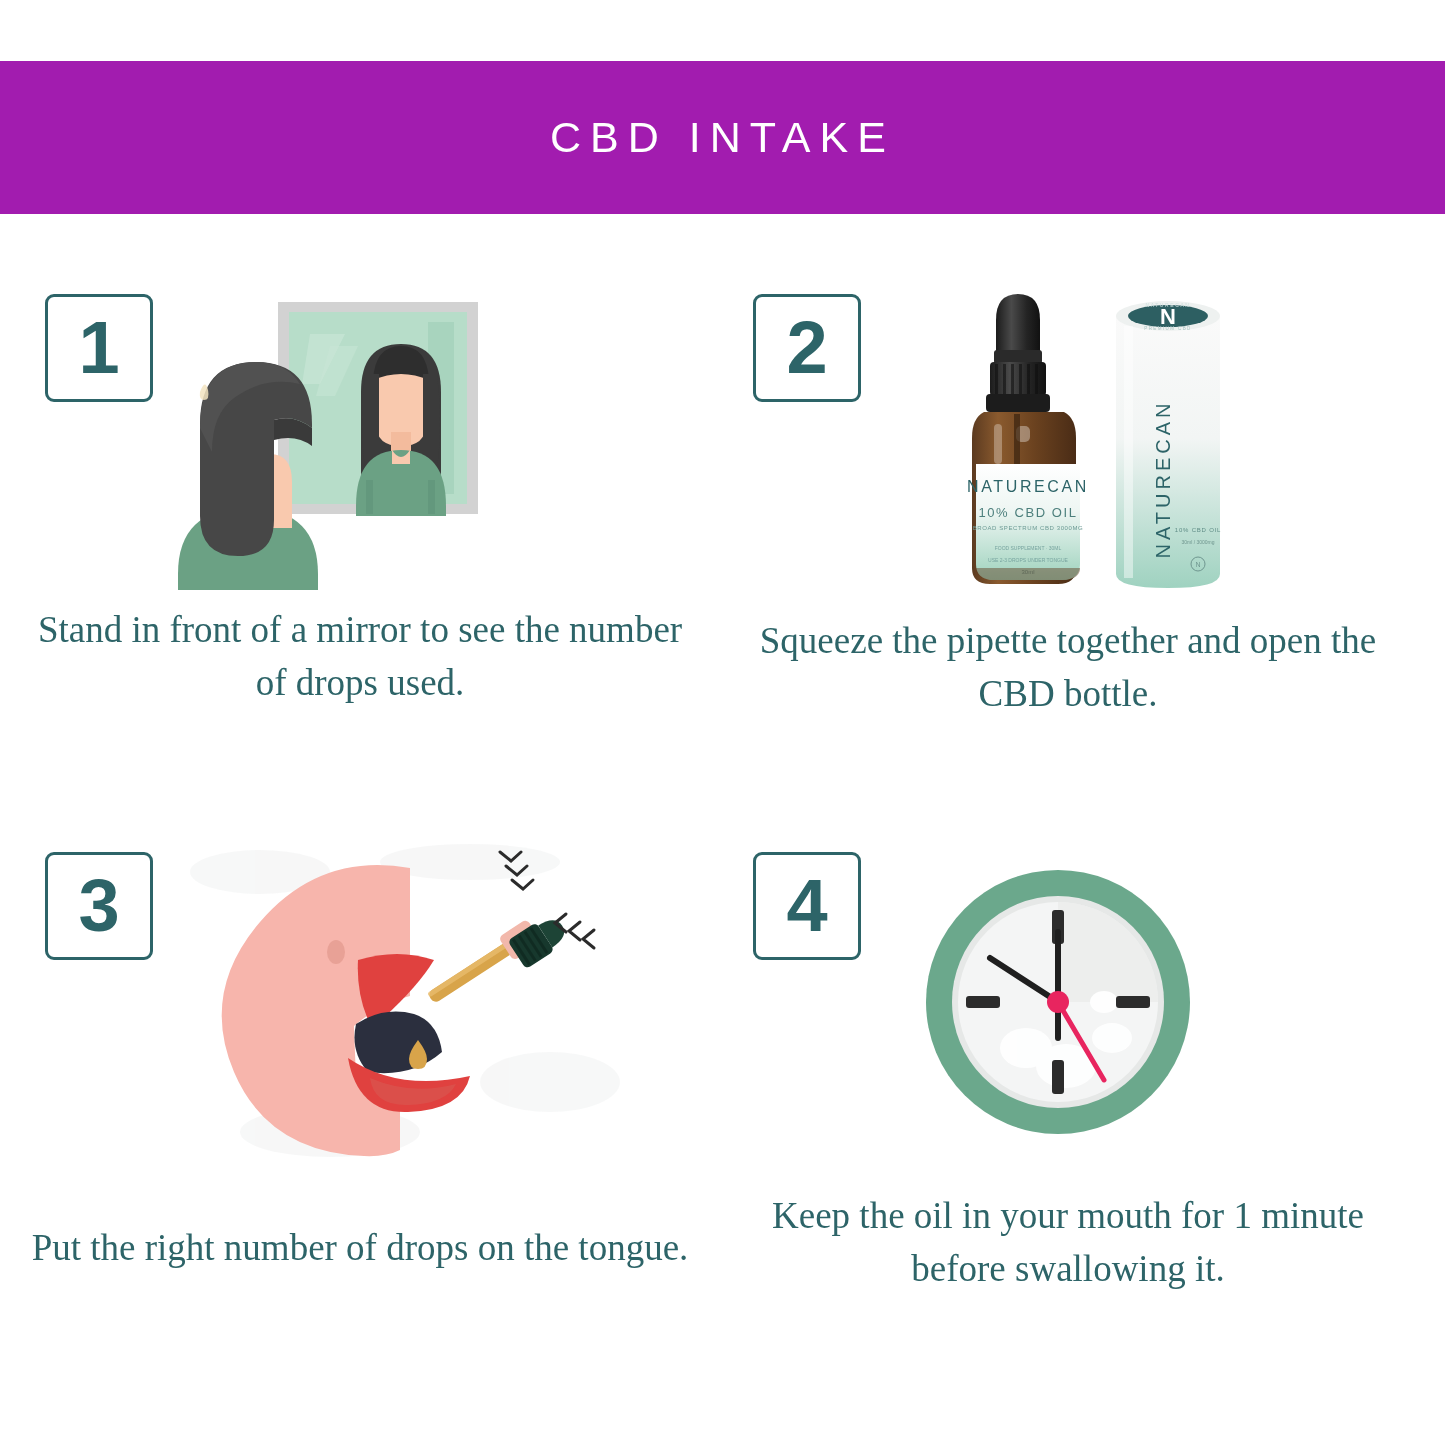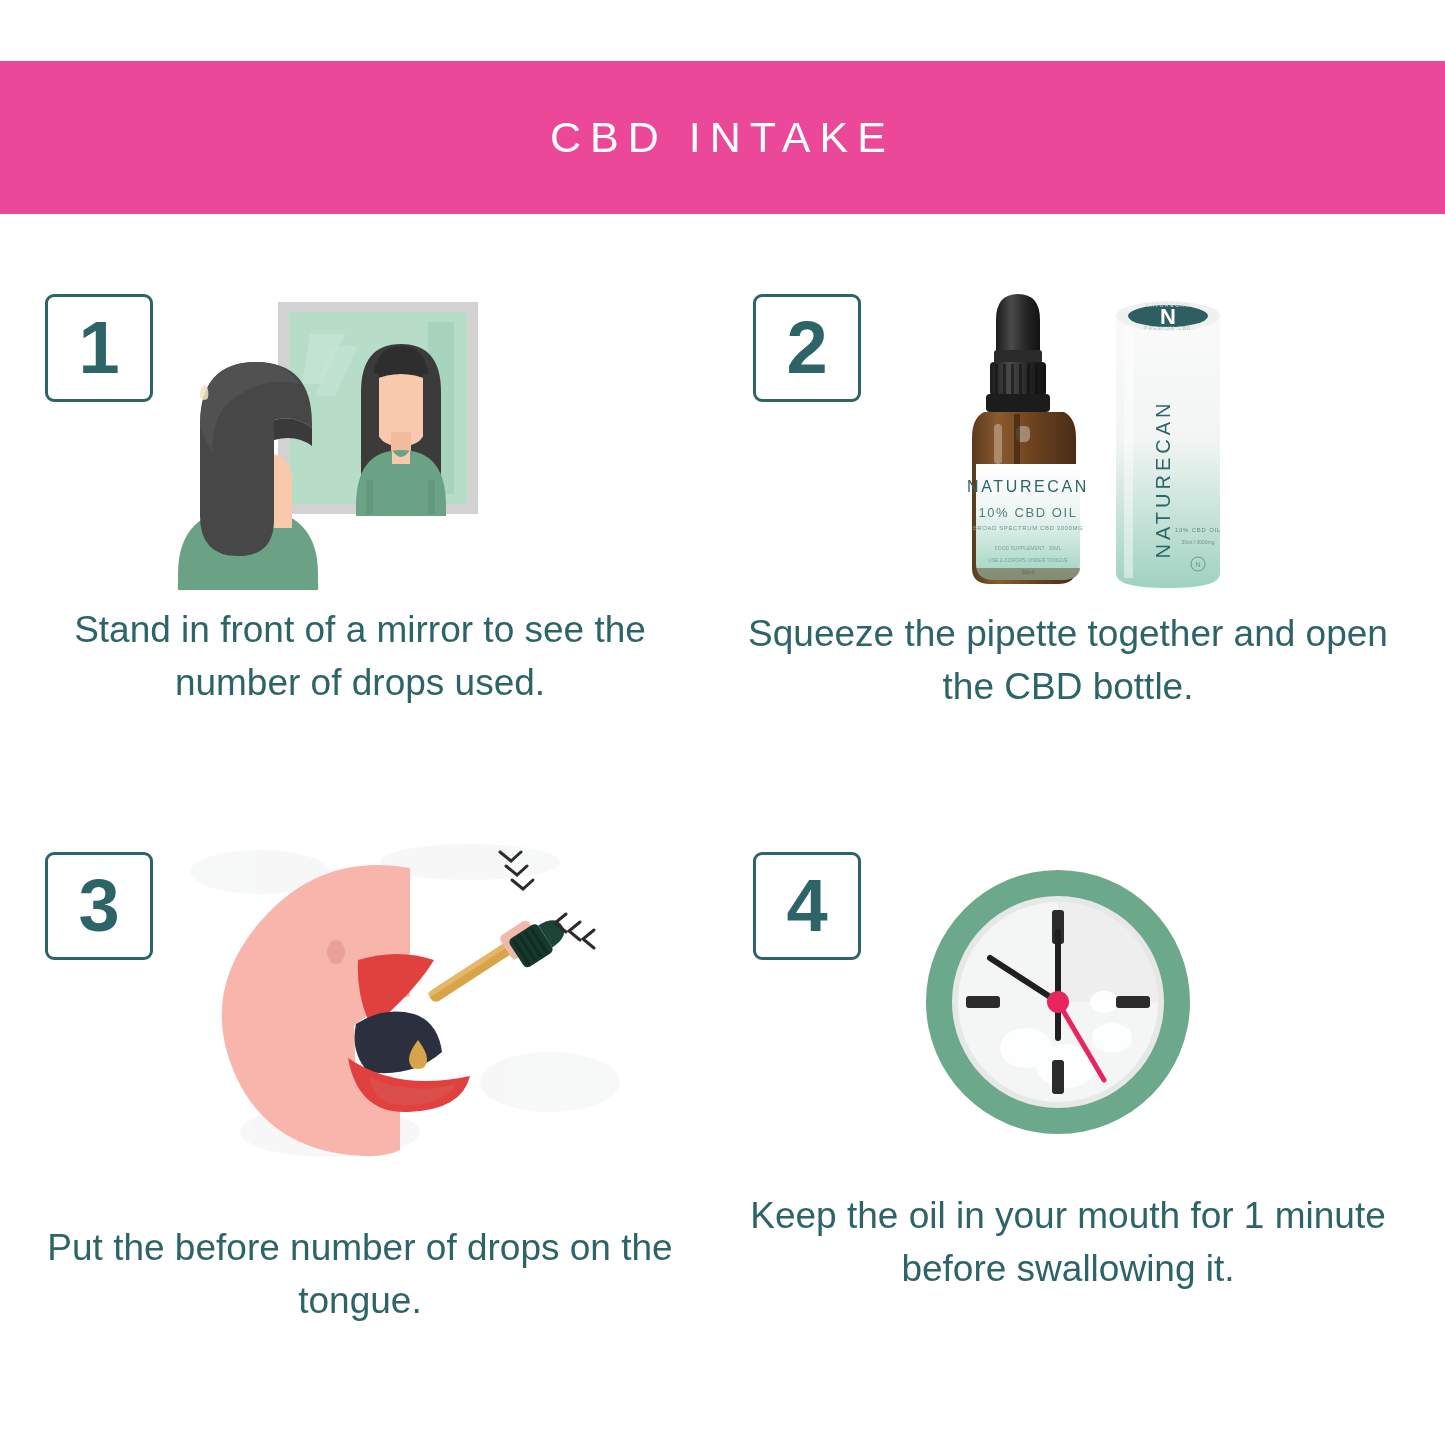--- a/index.html
+++ b/index.html
@@ -15,21 +15,21 @@
     position: relative;
   }
 
   
   .header-banner {
     position: absolute;
     left: 0;
     top: 61px;
     width: 1445px;
     height: 153px;
-    background: #ec4899;
+    background: #a21caf;
     display: flex;
     align-items: center;
     justify-content: center;
   }
   .header-title {
     color: #ffffff;
     font-size: 43px;
     font-weight: 300;
     letter-spacing: 9px;
     text-transform: uppercase;
@@ -90,23 +90,23 @@
   }
 
   .step-caption {
     width: 660px;
     margin-left: 20px;
     text-align: center;
     color: #2d6468;
     font-size: 37px;
     font-weight: 400;
     line-height: 1.42;
-    font-family: Liberation Sans, sans-serif;
-  }
-  .cap-offset-2 { margin-top: 4px; }
+    font-family: Liberation Serif, serif;
+  }
+  .cap-offset-2 { margin-top: 11px; }
   .cap-offset-4 { margin-top: 28px; }
   .cap-offset-3 { margin-top: 60px; }
 
   
   .mirror-scene { position: absolute; left: 0; top: 0; width: 470px; height: 330px; }
 
   
   .bottle-scene { position: absolute; left: 20px; top: 0; width: 430px; height: 330px; }
 
   
@@ -331,21 +331,21 @@
             <path d="M336 34 l11 9 l10 -9"></path>
             <path d="M342 48 l11 9 l10 -9"></path>
             <path d="M396 82 l-11 9 l11 9"></path>
             <path d="M410 90 l-11 9 l11 9"></path>
             <path d="M424 98 l-11 9 l11 9"></path>
           </g>
         </svg>
       </div>
     </div>
 
-    <div class="step-caption cap-offset-3">Put the before number of drops on the tongue.</div>
+    <div class="step-caption cap-offset-3">Put the right number of drops on the tongue.</div>
   </div>
 
   <div class="step-cell cell-4">
     <div class="step-top">
 
       <div class="num-box">
         <span class="num-box-text">4</span>
       </div>
 
       <div class="art-slot">

